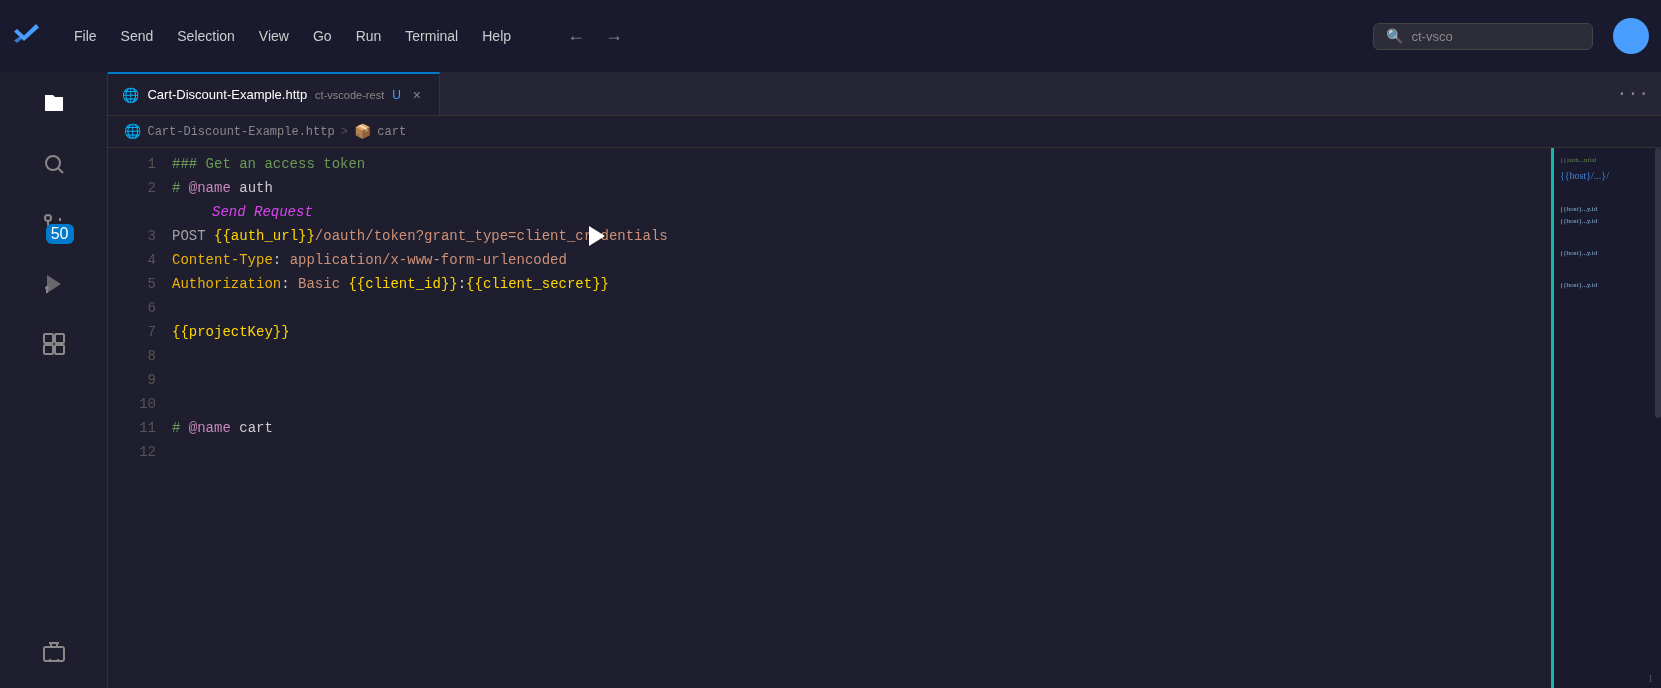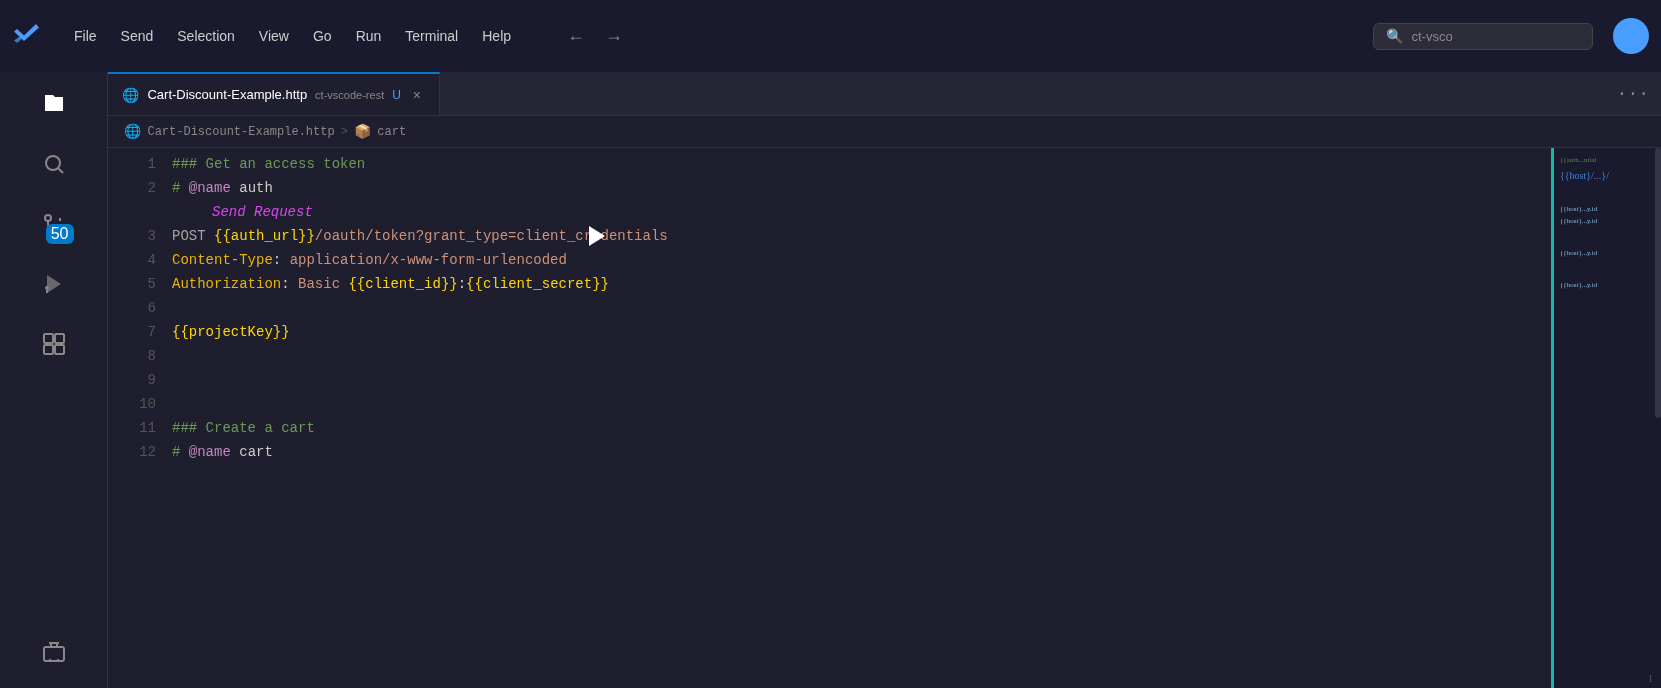--- a/index.html
+++ b/index.html
@@ -451,23 +451,20 @@
           <div class="code-line">
             <span class="c-brace">{{</span><span class="c-var">projectKey</span><span class="c-brace">}}</span>
           </div>
 
           <div class="code-line">&nbsp;</div>
 
           <div class="code-line">&nbsp;</div>
 
           <div class="code-line">&nbsp;</div>
 
-          <div class="code-line">
-            <span class="c-comment">### Create a cart</span>
-          </div>
 
           <div class="code-line">
             <span class="c-comment"># </span><span class="c-at">@name</span><span class="c-plain"> cart</span>
           </div>
 
         </div>
       </div>
 
       <div class="minimap" style="position:relative;">
 

